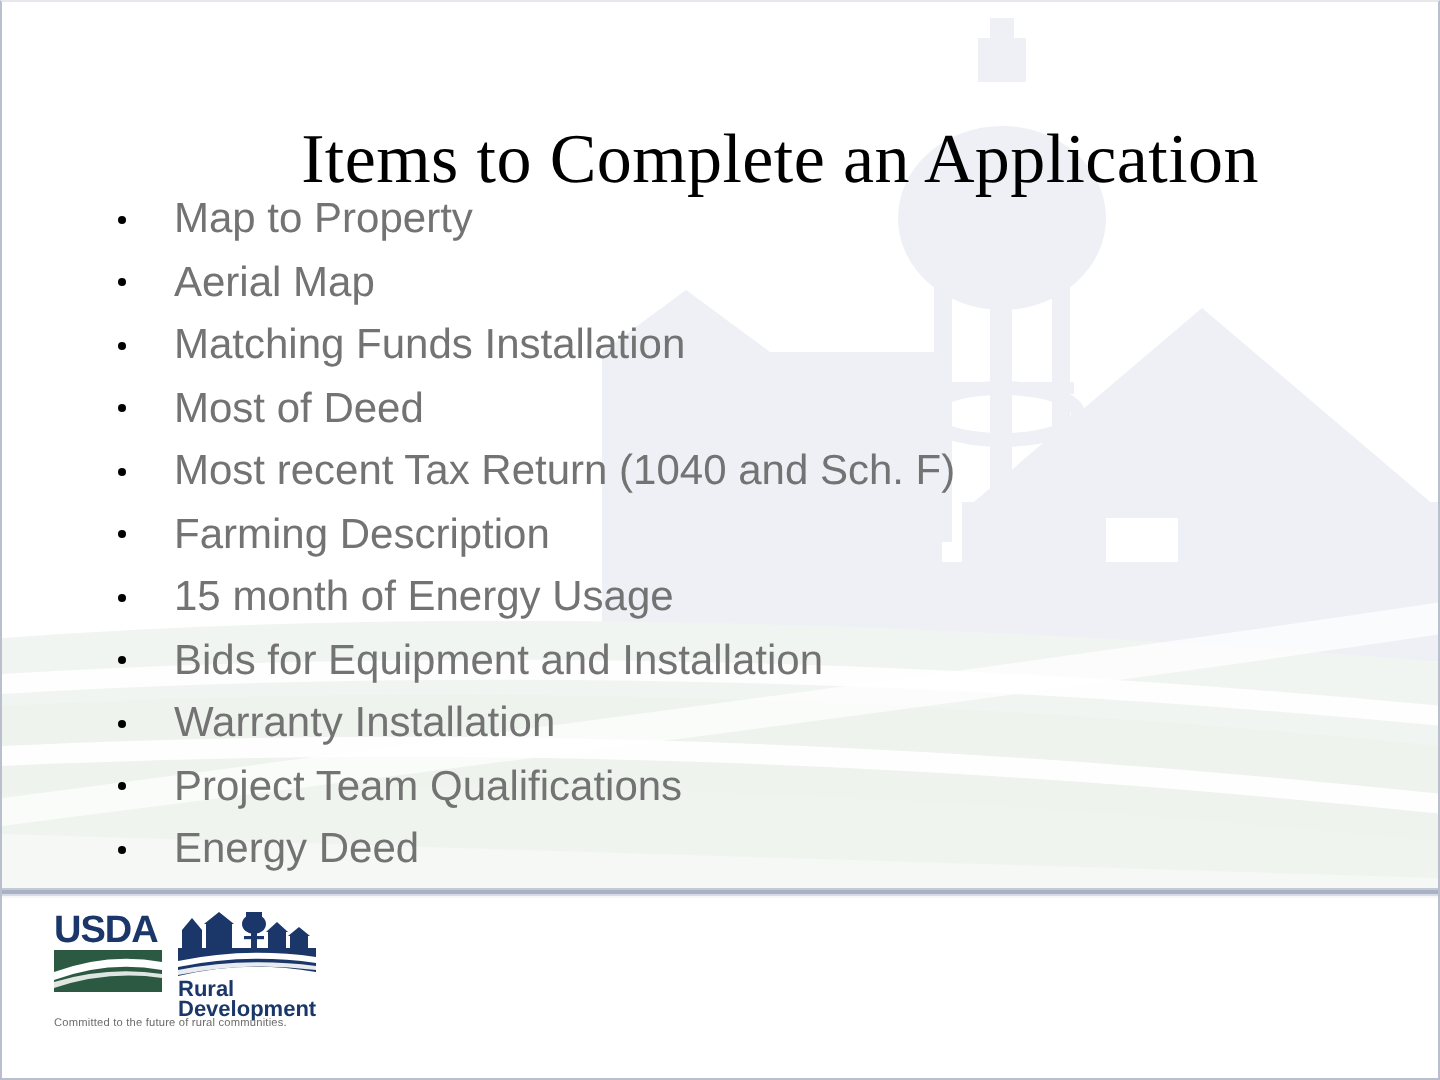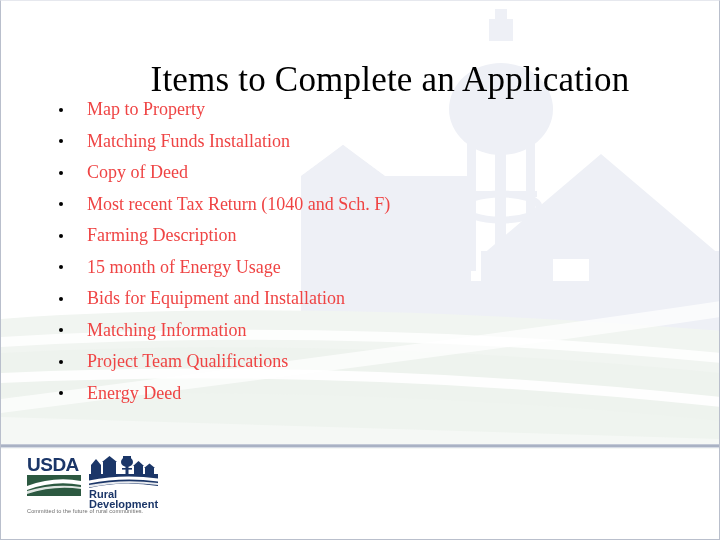--- a/index.html
+++ b/index.html
@@ -68,24 +68,24 @@
     width: 620px;
     list-style: none;
     margin: 0;
     padding: 0;
   }
   .bullet-list li {
     position: relative;
     height: 31.5px;
     line-height: 31.5px;
     padding-left: 40px;
-    font-size: 18px;
-    color: #ef4444;
+    font-size: 21px;
+    color: #737373;
     white-space: nowrap;
-    font-family: Liberation Serif, serif;
+    font-family: Liberation Sans, sans-serif;
   }
   .bullet-list li .dot {
     position: absolute;
     left: 12px;
     top: 50%;
     width: 4px;
     height: 4px;
     margin-top: -2px;
     background: #000000;
     border-radius: 50%;
@@ -167,27 +167,28 @@
     </svg>
   </div>
 
   <div class="content">
 
     <h1 class="slide-title">Items to Complete an Application</h1>
 
     <ul class="bullet-list" id="bullet-list">
 
     <li><span class="dot"></span><span>Map to Property</span></li>
+        <li><span class="dot"></span><span>Aerial Map</span></li>
         <li><span class="dot"></span><span>Matching Funds Installation</span></li>
-        <li><span class="dot"></span><span>Copy of Deed</span></li>
+        <li><span class="dot"></span><span>Most of Deed</span></li>
         <li><span class="dot"></span><span>Most recent Tax Return (1040 and Sch. F)</span></li>
         <li><span class="dot"></span><span>Farming Description</span></li>
         <li><span class="dot"></span><span>15 month of Energy Usage</span></li>
         <li><span class="dot"></span><span>Bids for Equipment and Installation</span></li>
-        <li><span class="dot"></span><span>Matching Information</span></li>
+        <li><span class="dot"></span><span>Warranty Installation</span></li>
         <li><span class="dot"></span><span>Project Team Qualifications</span></li>
         <li><span class="dot"></span><span>Energy Deed</span></li>
       </ul>
   </div>
 
   <div class="divider">
     <div class="d1"></div>
       <div class="d2"></div>
       <div class="d3"></div>
   </div>

